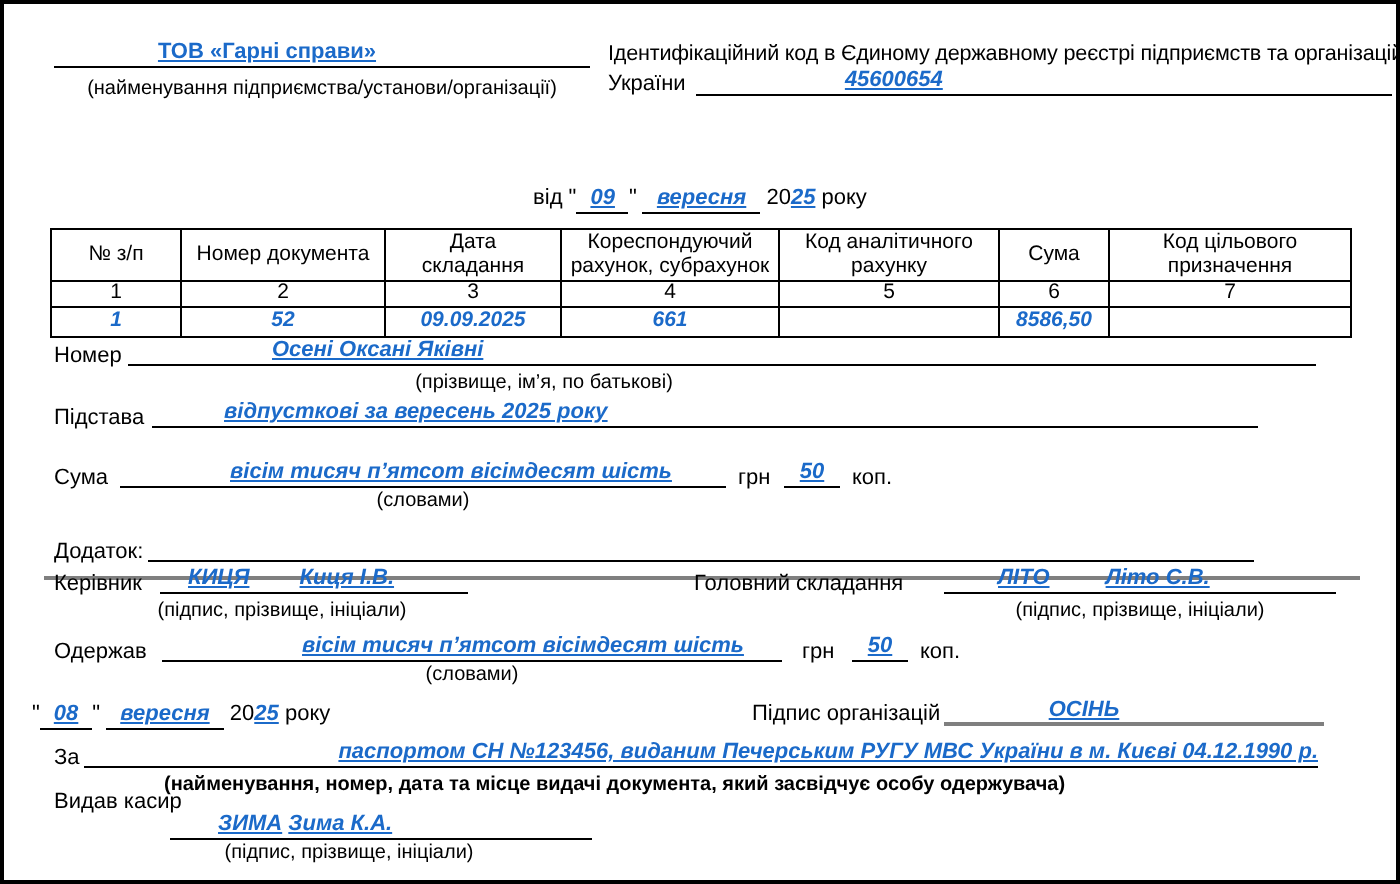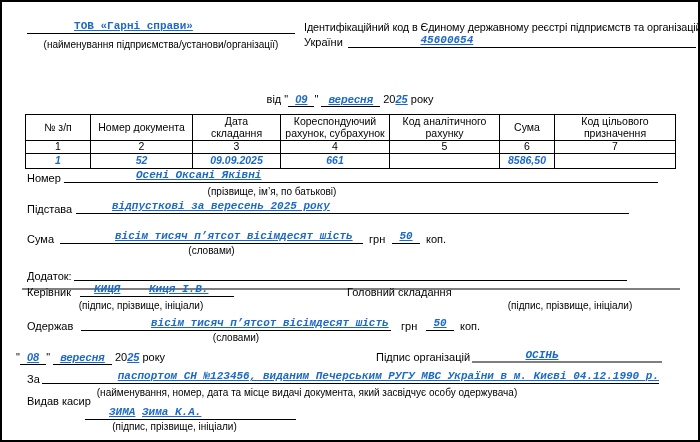--- a/index.html
+++ b/index.html
@@ -7,21 +7,21 @@
   .page {
     position: relative; width: 700px; height: 442px;
     border: 2px solid #000; background: #fff; overflow: hidden;
     font-family: "Liberation Sans", "DejaVu Sans", sans-serif;
     font-size: 11px; color: #000;
   }
   .abs { position: absolute; white-space: nowrap; }
   .filled { color: #1B6AC9; font-weight: bold; font-style: italic; }
   .uf { text-decoration: underline; }
   .company { color: #1B6AC9; font-weight: bold; text-decoration: underline; }
-  .fline { position: absolute; border-bottom: 1px solid #000; line-height: 13px; height: 14px; white-space: nowrap; font-family: Liberation Mono, monospace; }
+  .fline { position: absolute; border-bottom: 1px solid #000; line-height: 13px; height: 14px; white-space: nowrap; }
   .gline { border-bottom: 2px solid #7f7f7f !important; }
   .cap { position: absolute; font-size: 10px; text-align: center; white-space: nowrap; }
   .slot { display: inline-block; border-bottom: 1px solid #000; padding: 0 7px; line-height: 13px; }
   .center { text-align: center; }
   .bold { font-weight: bold; }
   .divider { position: absolute; border-top: 2px solid #7f7f7f; }
   .doc-table { position: absolute; border-collapse: collapse; table-layout: fixed; }
   .doc-table td { border: 1px solid #000; text-align: center; vertical-align: middle;
                   font-size: 10.5px; line-height: 11.5px; padding: 1px 2px; }
   .hrow td { height: 25px; white-space: pre-line; }
@@ -128,20 +128,24 @@
   <div class="divider" style="left:20px; top:286px; width:658px;"></div>
 
   <div class="abs" style="left:25px; top:284px;">Керівник</div>
   <div class="fline" style="left:78px; top:281px; width:154px;">
     <span class="filled uf" style="margin-left:14px;">КИЦЯ</span>
     <span class="filled uf" style="margin-left:22px;">Киця І.В.</span>
   </div>
   <div class="cap" style="left:48px; top:298px; width:182px;">(підпис, прізвище, ініціали)</div>
 
   <div class="abs" style="left:345px; top:284px;">Головний складання</div>
+  <div class="fline" style="left:470px; top:281px; width:196px;">
+    <span class="filled uf" style="margin-left:27px;">ЛІТО</span>
+    <span class="filled uf" style="margin-left:25px;">Літо С.В.</span>
+  </div>
   <div class="cap" style="left:470px; top:298px; width:196px;">(підпис, прізвище, ініціали)</div>
 
   <div class="abs" style="left:25px; top:318px;">Одержав</div>
   <div class="fline" style="left:79px; top:315px; width:310px;">
     <span class="filled uf" style="margin-left:70px;">вісім тисяч п’ятсот вісімдесят шість</span>
   </div>
   <div class="abs" style="left:399px; top:318px;">грн</div>
   <div class="fline" style="left:424px; top:315px; width:28px; text-align:center;">
     <span class="filled uf">50</span>
   </div>
@@ -156,21 +160,21 @@
   </div>
   <div class="abs" style="left:374px; top:349px;">Підпис організацій</div>
   <div class="fline gline center" style="left:470px; top:346px; width:190px; height:15px; line-height:14px; padding-right:50px;">
     <span class="filled uf">ОСІНЬ</span>
   </div>
 
   <div class="abs" style="left:25px; top:371px;">За</div>
   <div class="fline" style="left:40px; top:368px; width:617px;text-align:right;">
     <span class="filled uf" style="margin-left:3px;">паспортом СН №123456, виданим Печерським РУГУ МВС України в м. Києві 04.12.1990 р.</span>
   </div>
-  <div class="cap" style="left:90px; top:385px; width:430px;">(найменування, номер, дата та місце видачі документа, який засвідчує особу одержувача)</div>
+  <div class="cap" style="left:80px; top:385px; width:430px;font-weight:bold;">(найменування, номер, дата та місце видачі документа, який засвідчує особу одержувача)</div>
 
   <div class="abs" style="left:25px; top:393px;">Видав касир</div>
   <div class="fline" style="left:83px; top:404px; width:211px;">
     <span class="filled uf" style="margin-left:24px;">ЗИМА</span>
     <span class="filled uf" style="">Зима К.А.</span>
   </div>
   <div class="cap" style="left:70px; top:419px; width:205px;">(підпис, прізвище, ініціали)</div>
 
 </div>
 

